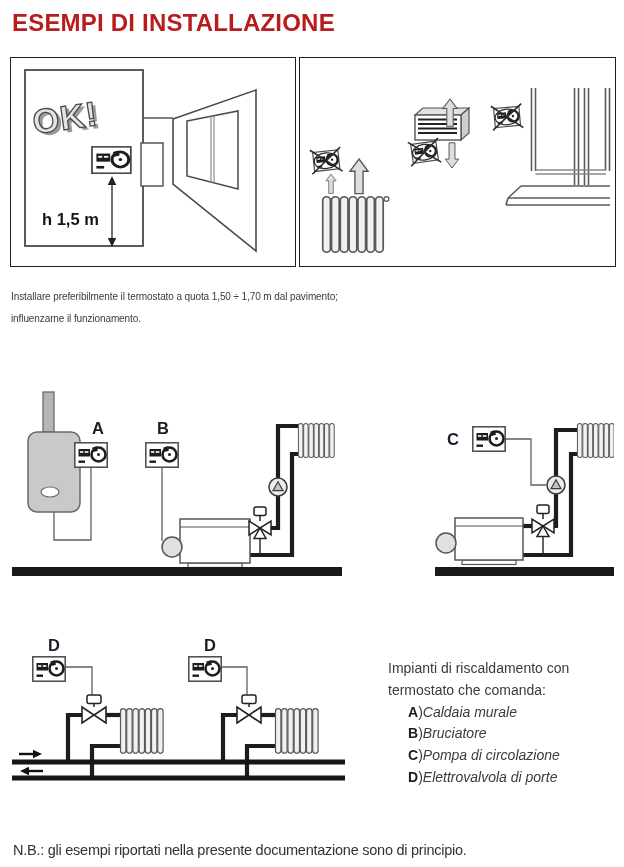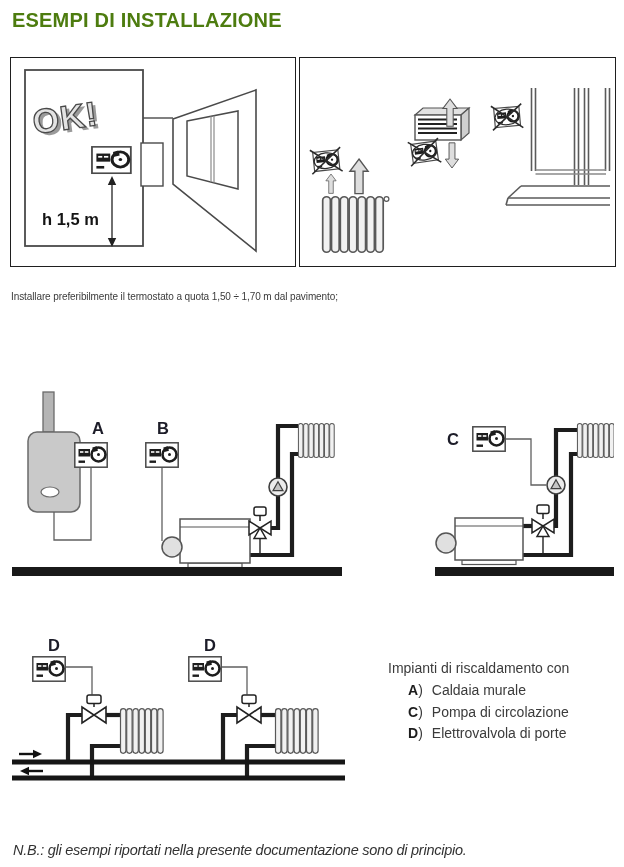--- a/index.html
+++ b/index.html
@@ -1,33 +1,33 @@
 <!DOCTYPE html>
 <html><head>
 <meta charset="utf-8">
 <style>
   html,body{margin:0;padding:0;background:#fff;}
   .page{position:relative;width:624px;height:867px;background:#fff;overflow:hidden;
         font-family:"Liberation Sans", sans-serif;}
-  .page-title{position:absolute;left:12px;top:9px;font-size:20px;font-weight:bold;
-              color:#4d7c0f;letter-spacing:.2px;}
+  .page-title{position:absolute;left:12px;top:9px;font-size:24px;font-weight:bold;
+              color:#b91c1c;letter-spacing:.2px;}
   .panel{position:absolute;box-sizing:border-box;border:1.6px solid #1f1f1f;background:#fff;}
   .panel-correct{left:10px;top:57px;width:286px;height:210px;}
   .panel-wrong{left:299px;top:57px;width:317px;height:210px;}
   .intro{position:absolute;left:11px;top:286px;width:608px;font-size:10px;
          line-height:21.5px;color:#3b3b3b;letter-spacing:-.1px;}
   .diagram-mid{position:absolute;left:10px;top:388px;}
   .diagram-bottom{position:absolute;left:10px;top:618px;}
   .legend{position:absolute;left:388px;top:658px;width:232px;font-size:14px;
           line-height:21.8px;color:#3b3b3b;}
   .legend-item{padding-left:20px;}
   .legend-key{font-weight:bold;color:#1d1d1d;}
-  .legend-label{margin-left:9px;}
+  .legend-label{font-style:italic;}
   .note{position:absolute;left:13px;top:842px;font-size:14.5px;color:#323232;
-        letter-spacing:-.25px;font-style:italic;}
+        letter-spacing:-.25px;}
   svg{display:block;}
   text{font-family:"Liberation Sans", sans-serif;}
 </style>
 </head>
 <body>
 
 <svg width="0" height="0" style="position:absolute" aria-hidden="true">
   <defs>
     <g id="thermo">
       <rect x="0.8" y="0.8" width="32.4" height="24.4" fill="#fff" stroke="#4a4a4a" stroke-width="1.5"></rect>
@@ -161,20 +161,21 @@
         <line x1="221" y1="128" x2="208" y2="140"></line>
         <line x1="208" y1="140" x2="310" y2="140"></line>
         <line x1="206" y1="147" x2="310" y2="147"></line>
         <line x1="208" y1="140" x2="206" y2="147"></line>
       </g>
     </svg>
   </div>
 
   <div class="intro">
     <div>Installare preferibilmente il termostato a quota 1,50 ÷ 1,70 m dal pavimento;</div>
+    <div>influenzarne il funzionamento.</div>
   </div>
 
   <svg class="diagram-mid" width="604" height="200" viewBox="0 0 604 200">
 
     <g>
       <rect x="33" y="4" width="11" height="40" fill="#b5b5b5" stroke="#6a6a6a" stroke-width="1.3"></rect>
       <rect x="18" y="44" width="52" height="80" rx="9" fill="#c9c9c9" stroke="#6a6a6a" stroke-width="1.5"></rect>
       <ellipse cx="40" cy="104" rx="9" ry="5" fill="#fff" stroke="#6a6a6a" stroke-width="1.2"></ellipse>
       <path d="M81,80 V152 H44 V124" fill="none" stroke="#606060" stroke-width="1.3"></path>
       <path d="M152,80 V153" fill="none" stroke="#606060" stroke-width="1.3"></path>
@@ -272,20 +273,22 @@
       <polygon points="23,131.8 32,136 23,140.2" fill="#111"></polygon>
     </g>
     <g>
       <line x1="33" y1="153" x2="19" y2="153" stroke="#111" stroke-width="2.4"></line>
       <polygon points="19,148.8 10,153 19,157.2" fill="#111"></polygon>
     </g>
   </svg>
 
   <div class="legend">
     <div>Impianti di riscaldamento con</div>
+    <div>termostato che comanda:</div>
     <div class="legend-item"><span class="legend-key">A</span><span>)</span><span class="legend-label">Caldaia murale</span></div>
+    <div class="legend-item"><span class="legend-key">B</span><span>)</span><span class="legend-label">Bruciatore</span></div>
     <div class="legend-item"><span class="legend-key">C</span><span>)</span><span class="legend-label">Pompa di circolazione</span></div>
     <div class="legend-item"><span class="legend-key">D</span><span>)</span><span class="legend-label">Elettrovalvola di porte</span></div>
   </div>
 
   <div class="note">N.B.: gli esempi riportati nella presente documentazione sono di principio.</div>
 
 </div>
 
 </body></html>

